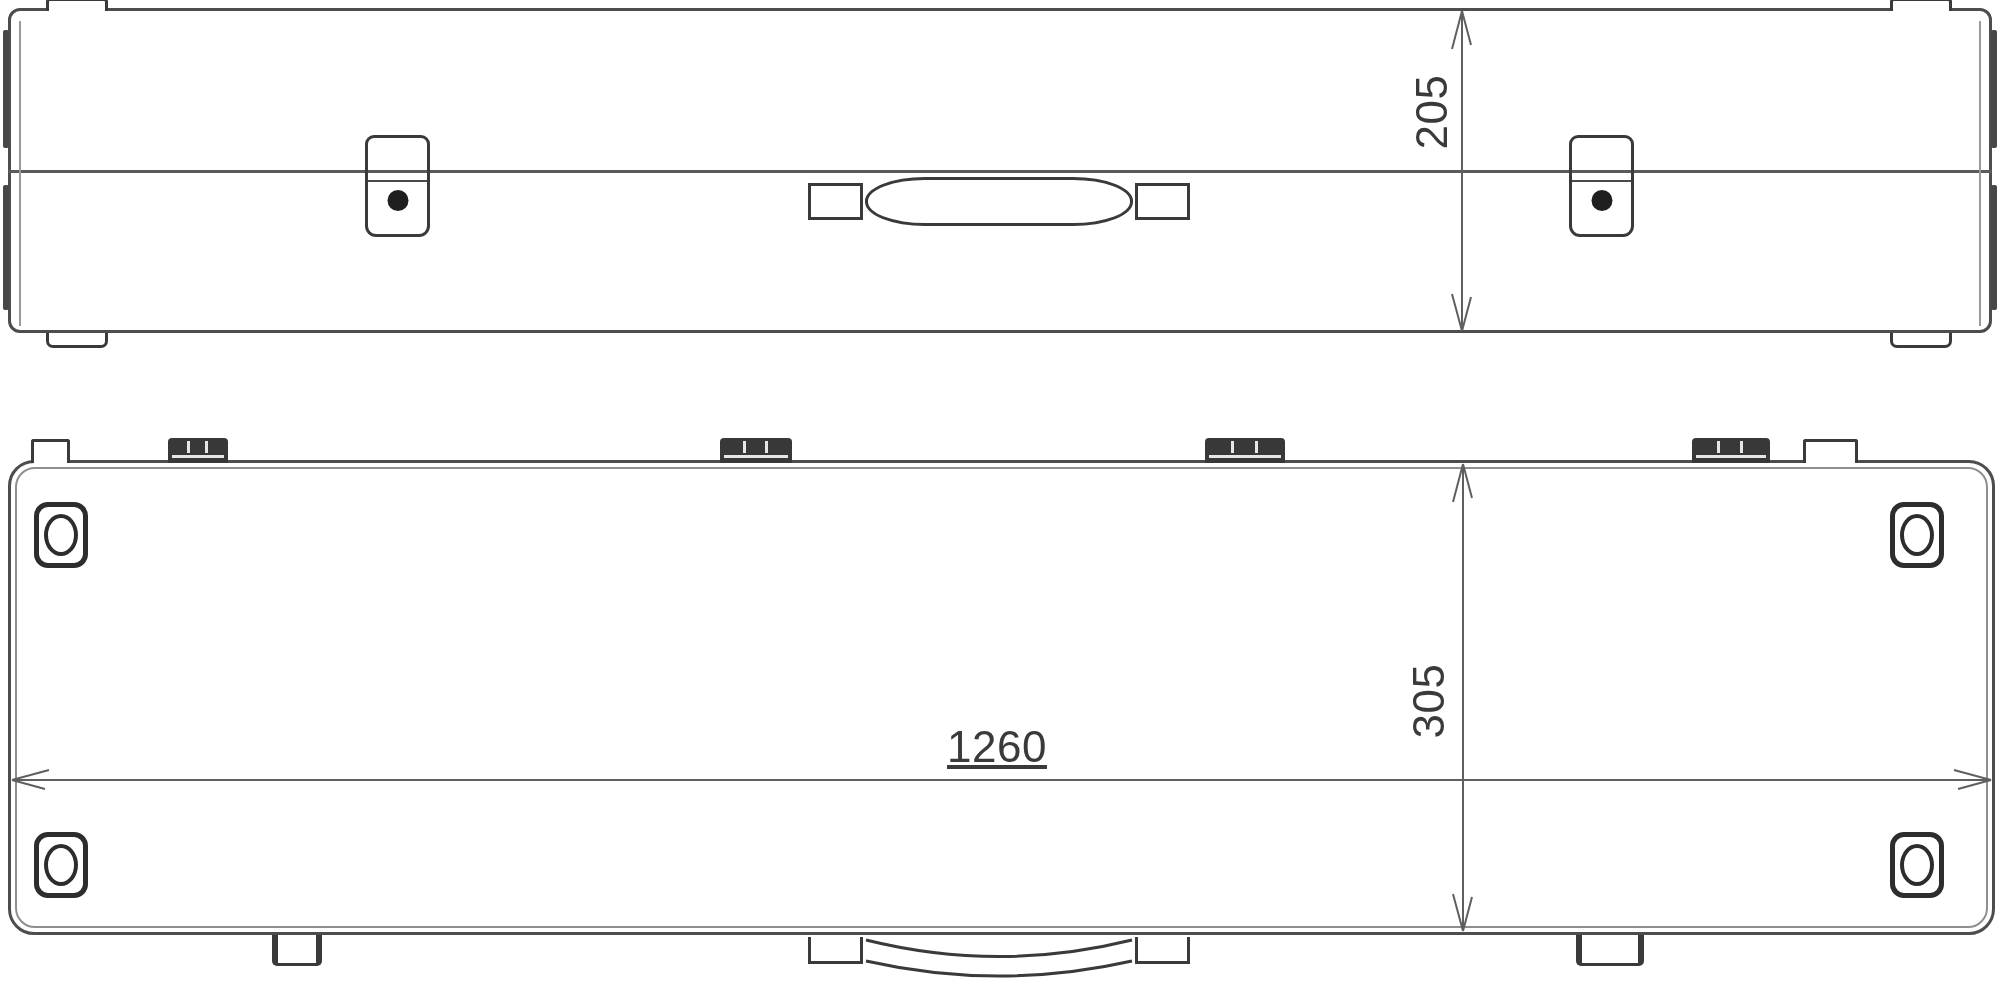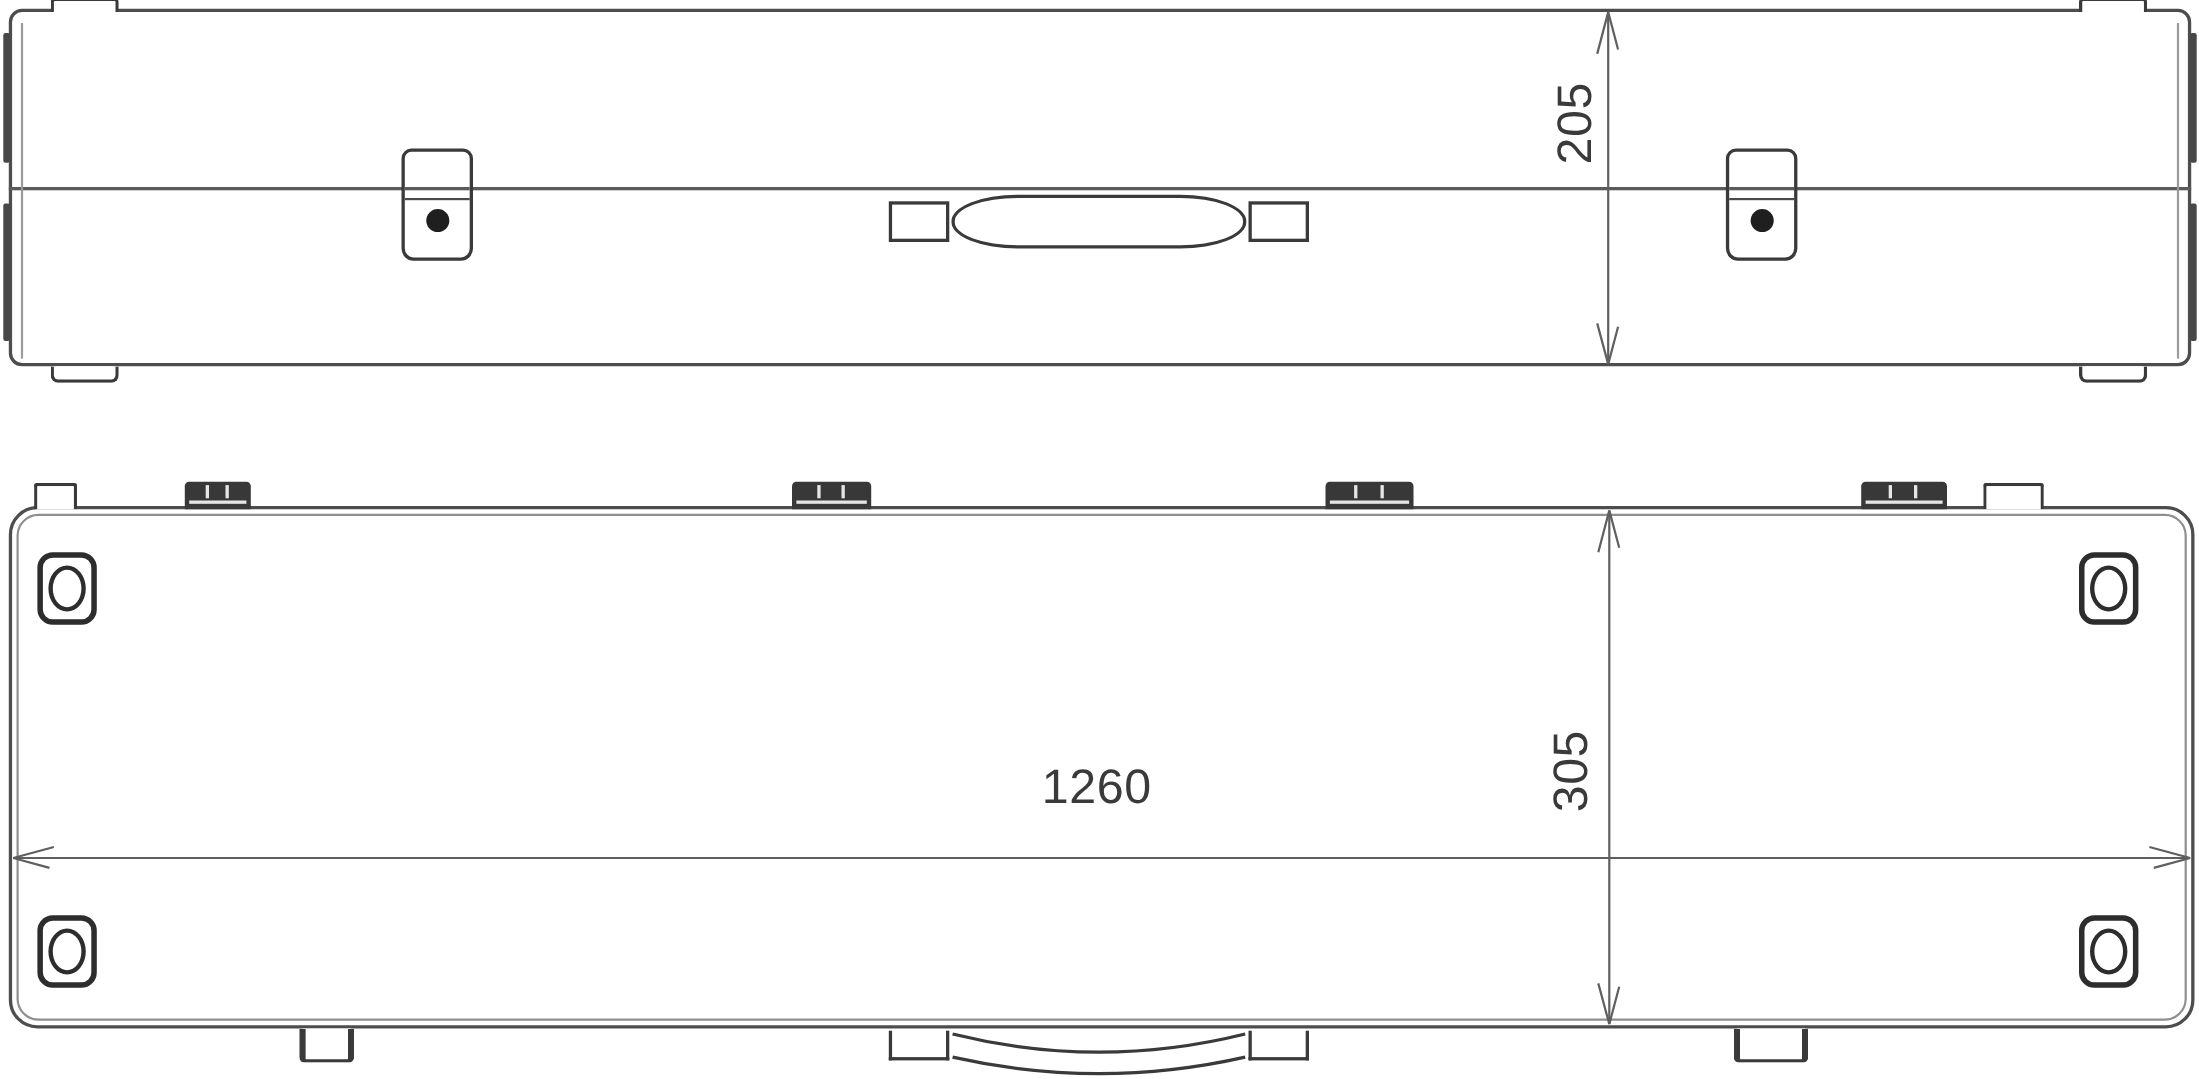--- a/index.html
+++ b/index.html
@@ -170,21 +170,21 @@
     display: flex; align-items: center; justify-content: center;
     font-size: 44px;
     color: #3a3a3a;
     letter-spacing: 0.5px;
     z-index: 6;
     background: transparent;
   }
   .dim-label.vertical { transform: rotate(-90deg); }
   .label-205  { left: 1367px; top: 86px; }
   .label-305  { left: 1364px; top: 675px; }
-  .label-1260 { left: 932px;  top: 690px; }
+  .label-1260 { left: 932px;  top: 721px; text-decoration: underline; }
 </style>
 </head>
 <body>
 
 <div class="canvas">
 
   <div class="side-view">
     <div class="seam-line"></div>
     <div class="inner-end-line left"></div>
     <div class="inner-end-line right"></div>

